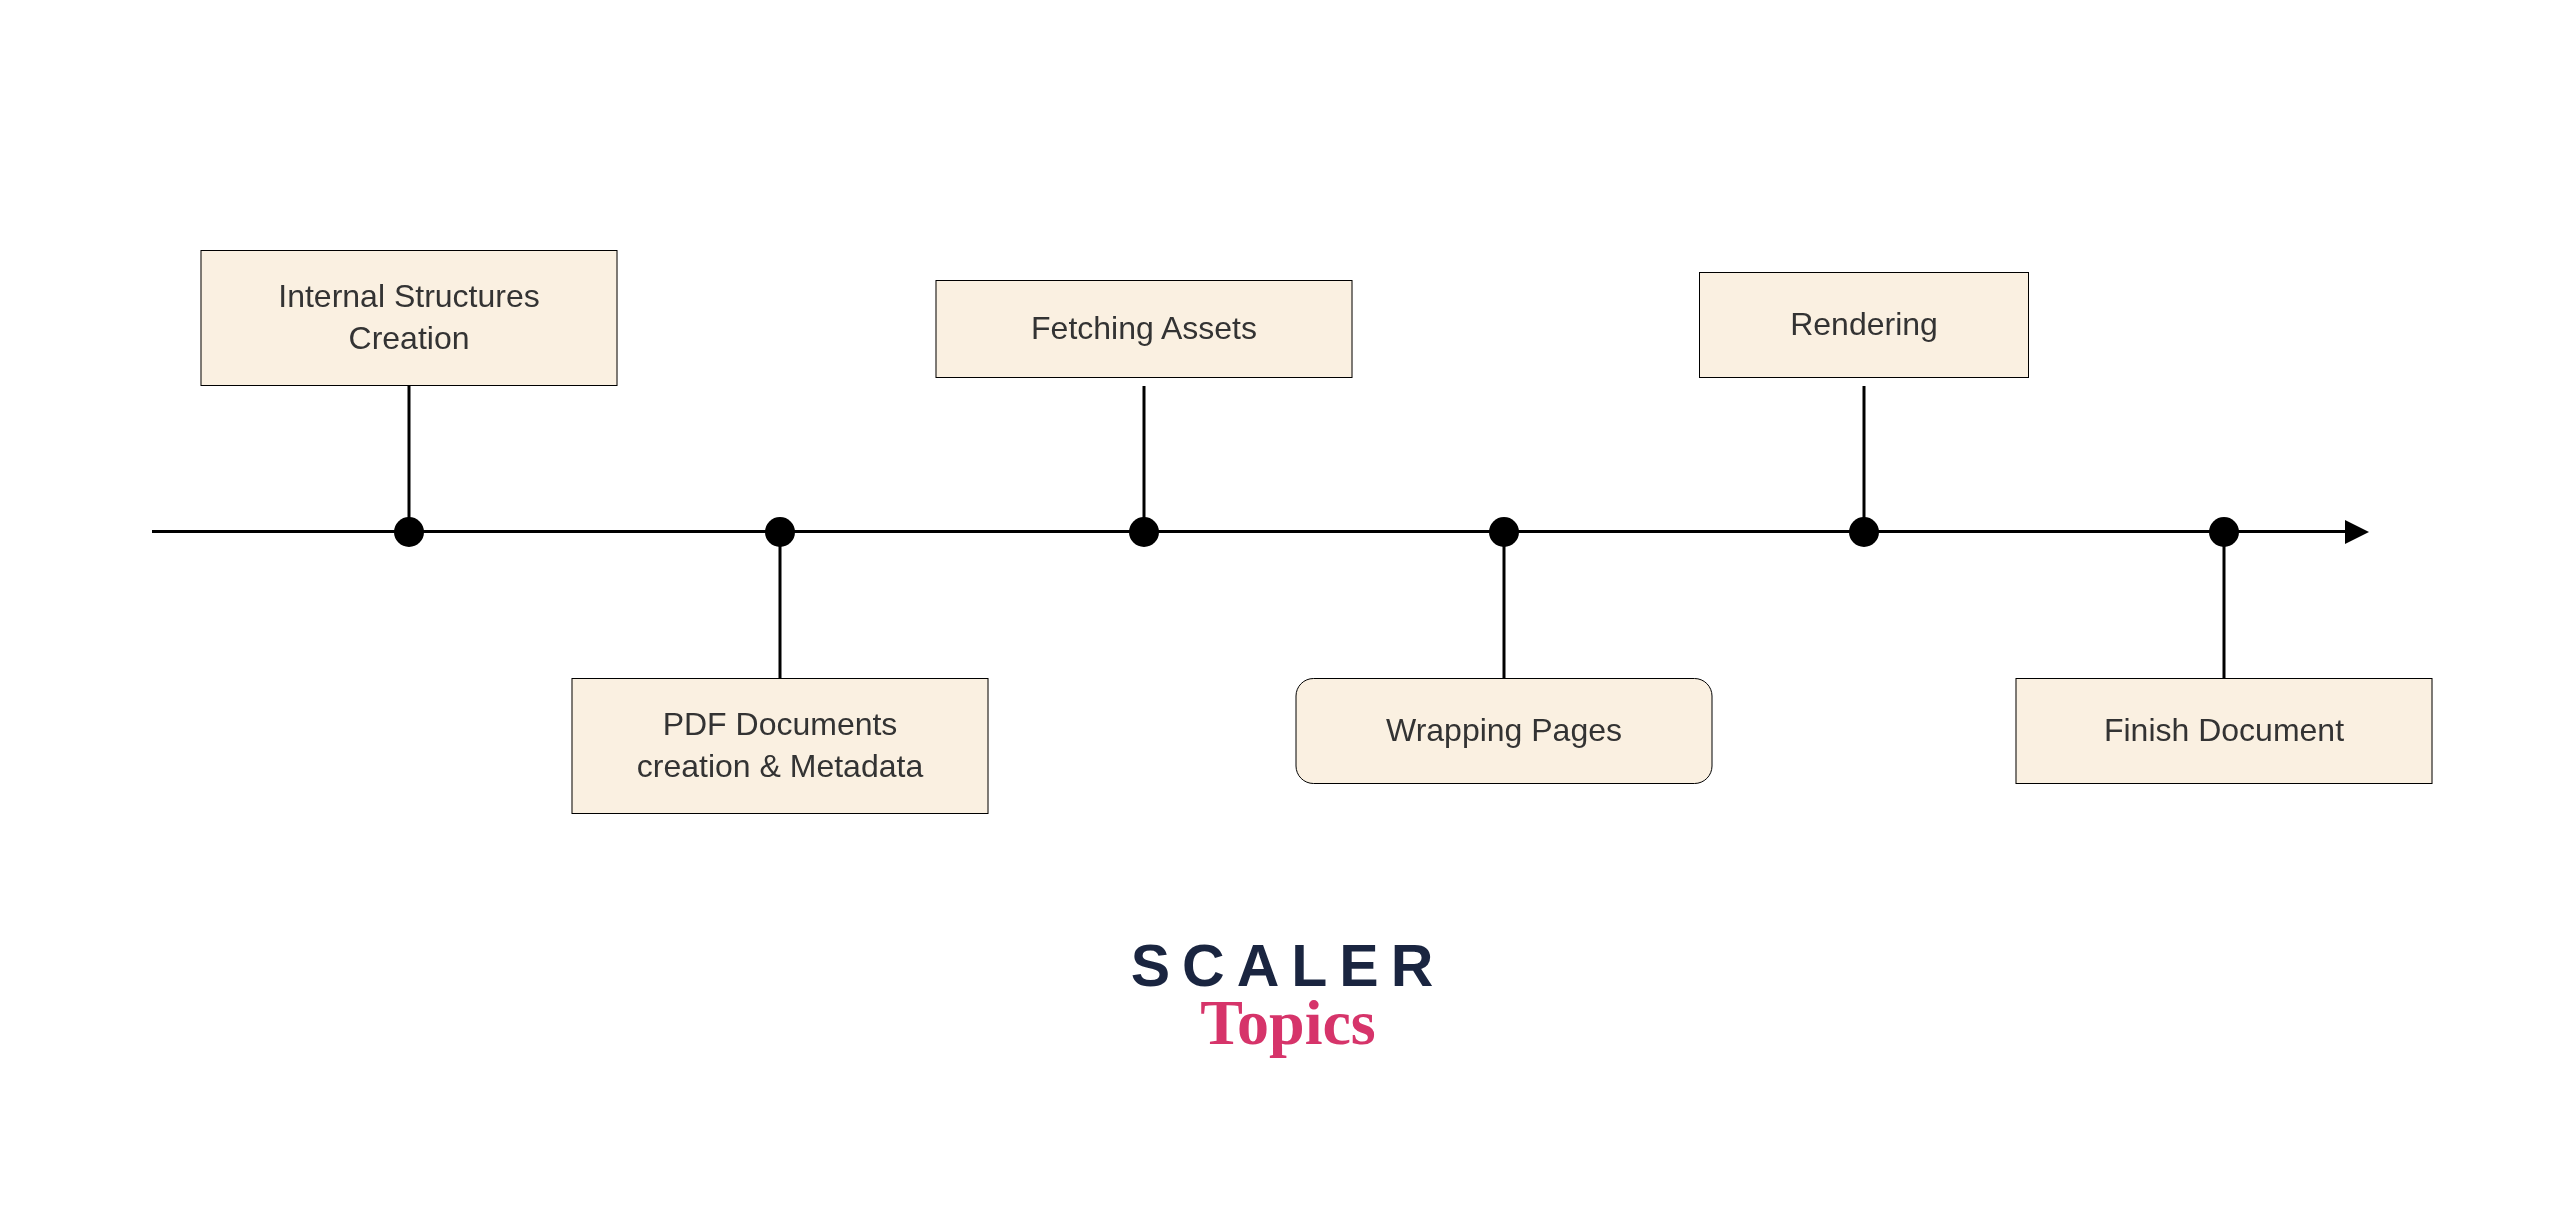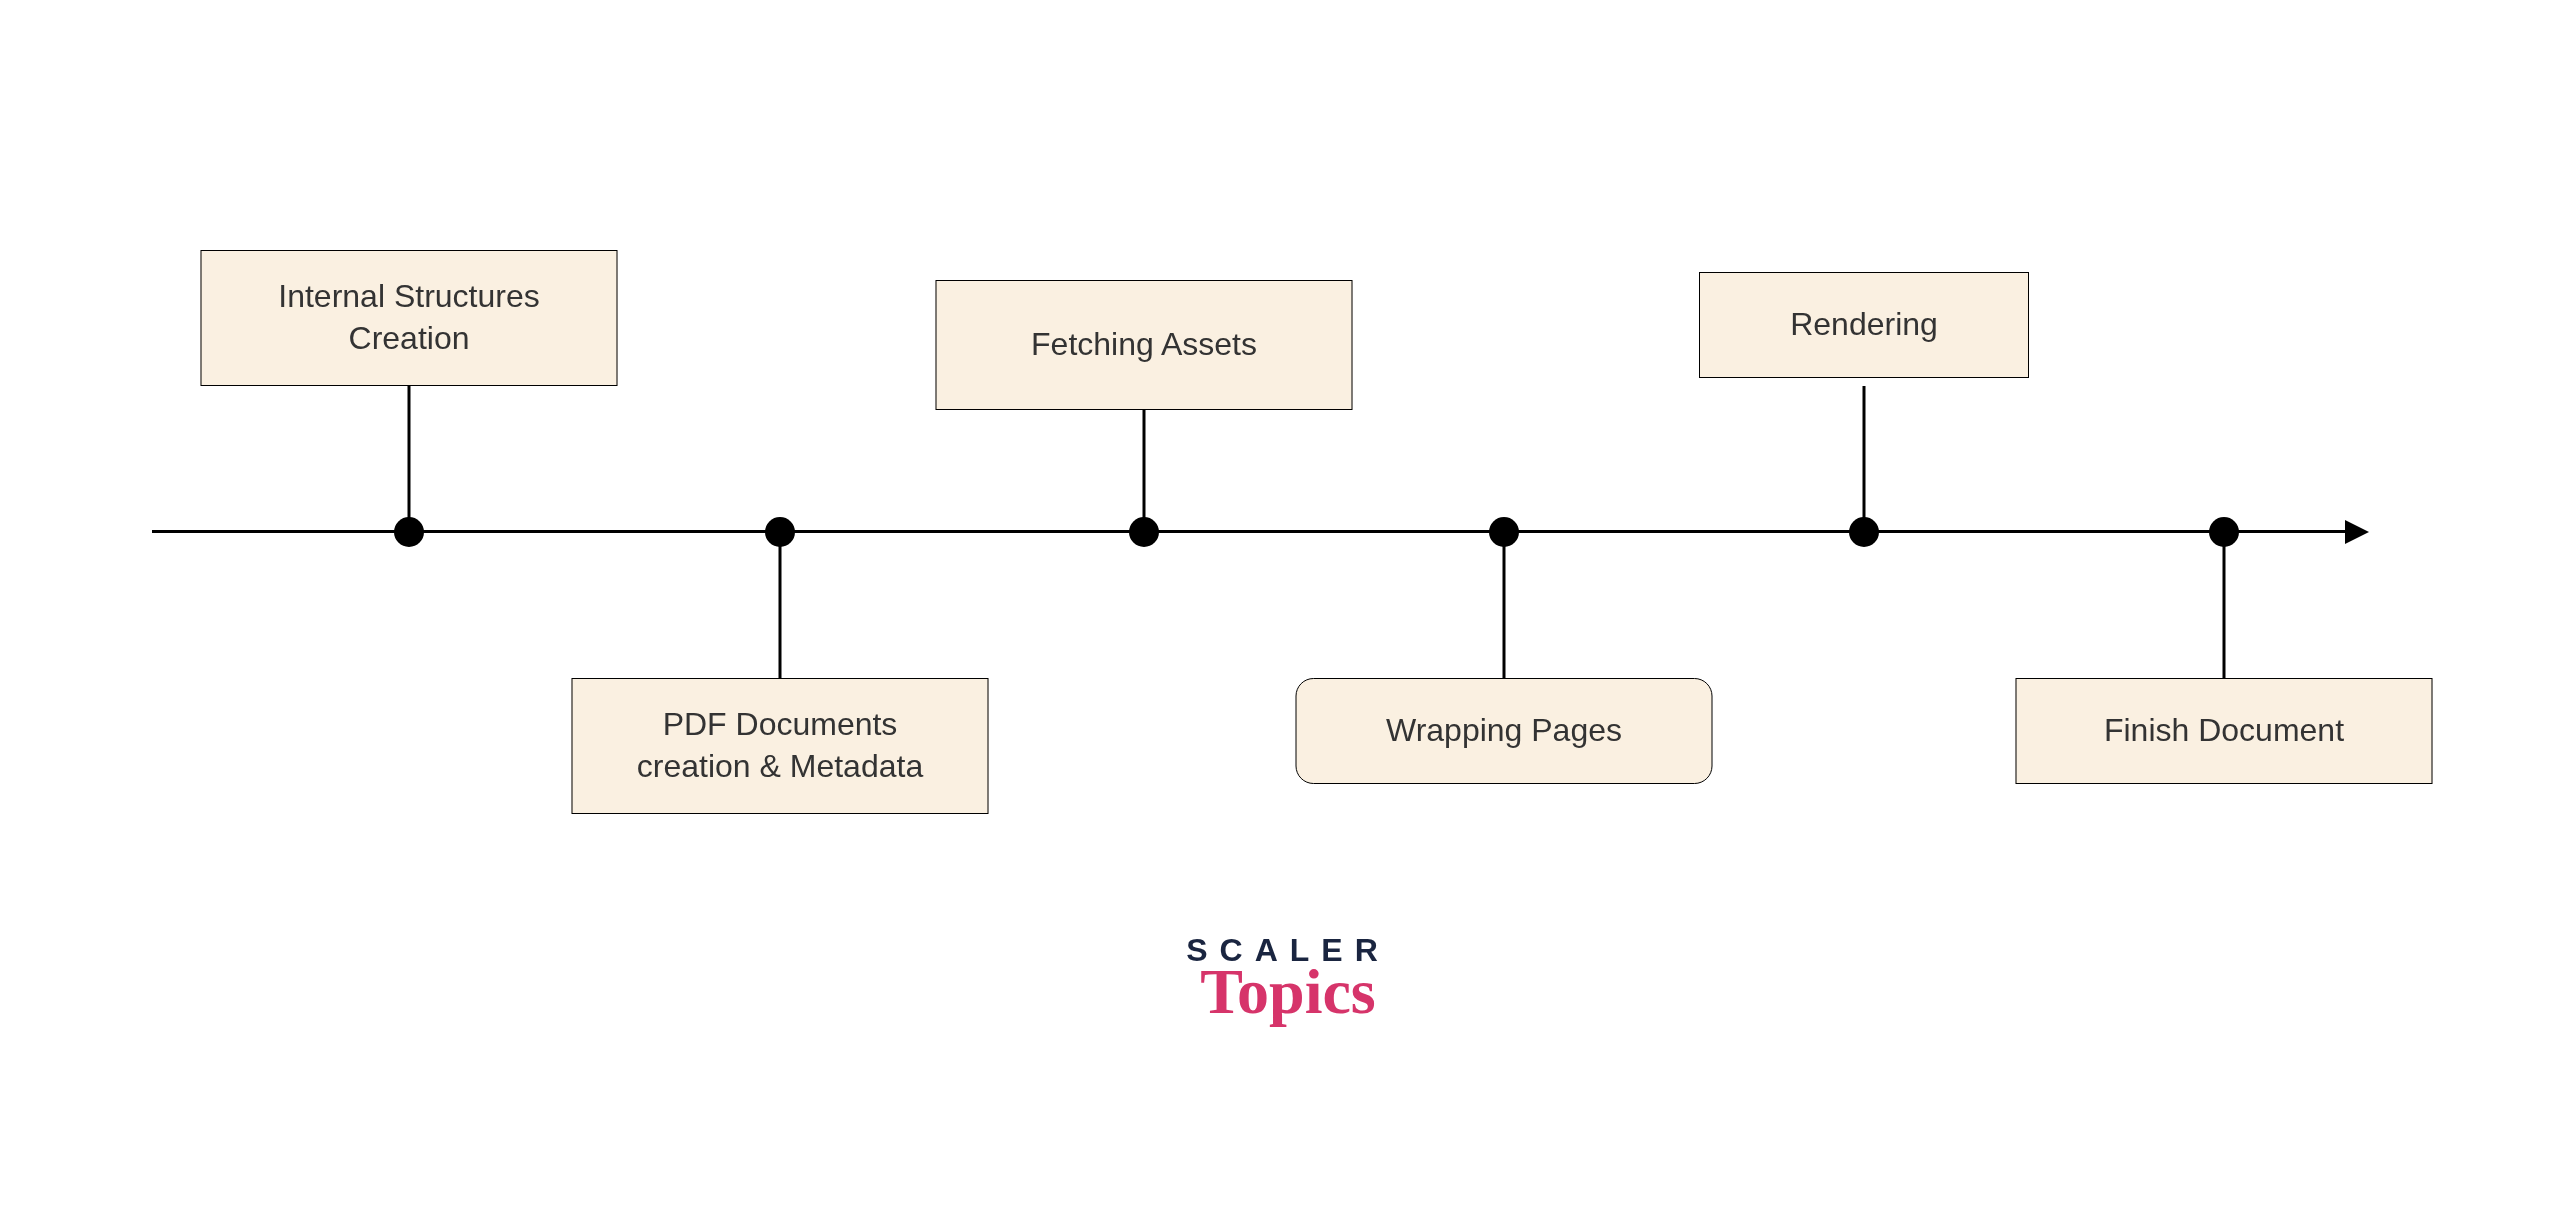--- a/index.html
+++ b/index.html
@@ -76,21 +76,21 @@
 
     .logo-container {
       position: absolute;
       top: 932px;
       left: 50%;
       transform: translateX(-50%);
       text-align: center;
     }
 
     .logo-scaler {
-      font-size: 32px;
+      font-size: 59px;
       font-weight: 900;
       letter-spacing: 12px;
       color: #1a2540;
       font-family: Arial, sans-serif;
     }
 
     .logo-topics {
       font-size: 64px;
       font-family: 'Brush Script MT', cursive;
       color: #d6346a;
@@ -113,21 +113,21 @@
   </div>
 
   <div class="timeline-node" style="left:780px;"></div>
   <div class="connector" style="left:780px; top:546px; height:133px;"></div>
   <div class="step-box" style="left:780px; top:678px; width:417px; height:136px;">
     <span>PDF Documents<br>creation &amp; Metadata</span>
   </div>
 
   <div class="timeline-node" style="left:1144px;"></div>
   <div class="connector" style="left:1144px; top:386px; height:133px;"></div>
-  <div class="step-box" style="left:1144px; top:280px; width:417px; height:130px;">
+  <div class="step-box" style="left:1144px; top:280px; width:417px; height:98px;">
     <span>Fetching Assets</span>
   </div>
 
   <div class="timeline-node" style="left:1504px;"></div>
   <div class="connector" style="left:1504px; top:546px; height:133px;"></div>
   <div class="step-box" style="left:1504px; top:678px; width:417px; height:106px;border-radius:18px;">
     <span>Wrapping Pages</span>
   </div>
 
   <div class="timeline-node" style="left:1864px;"></div>

